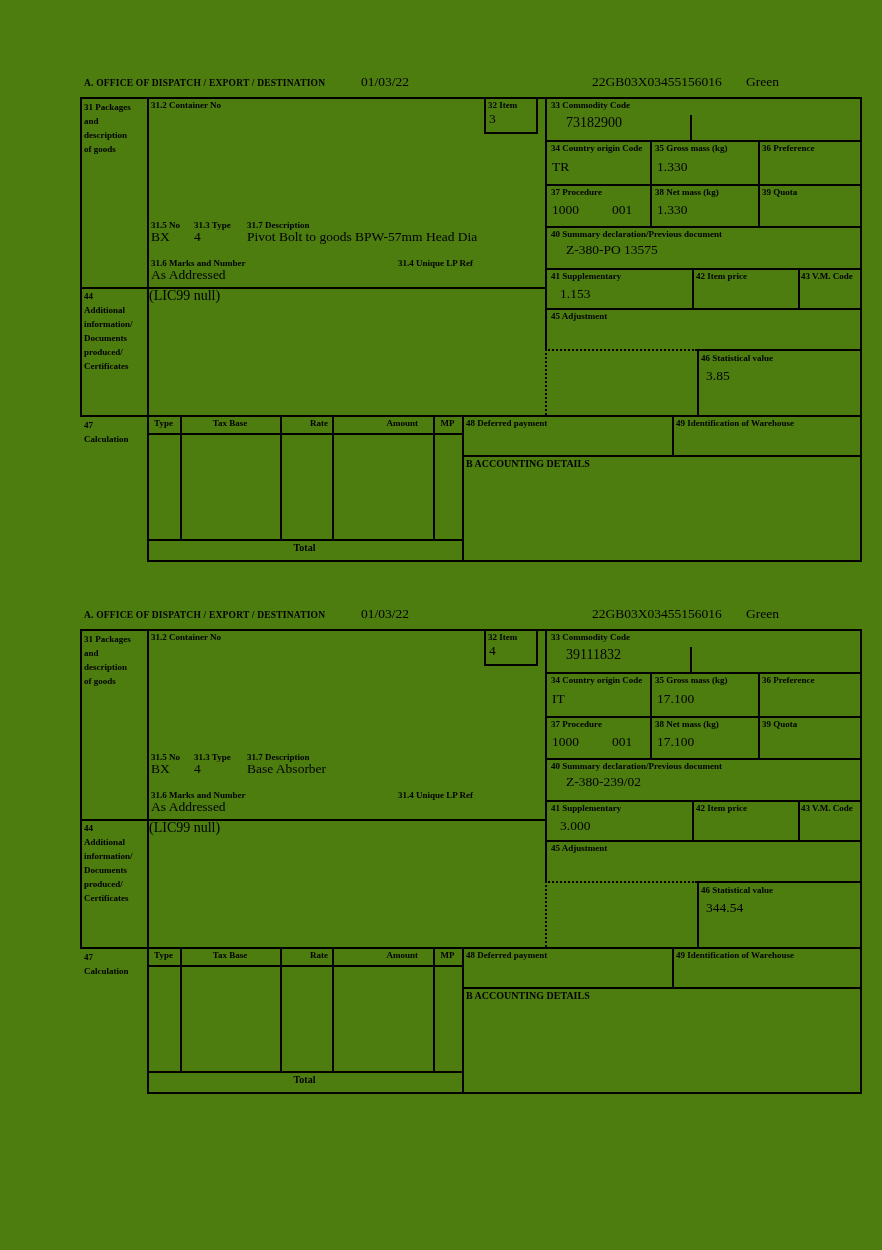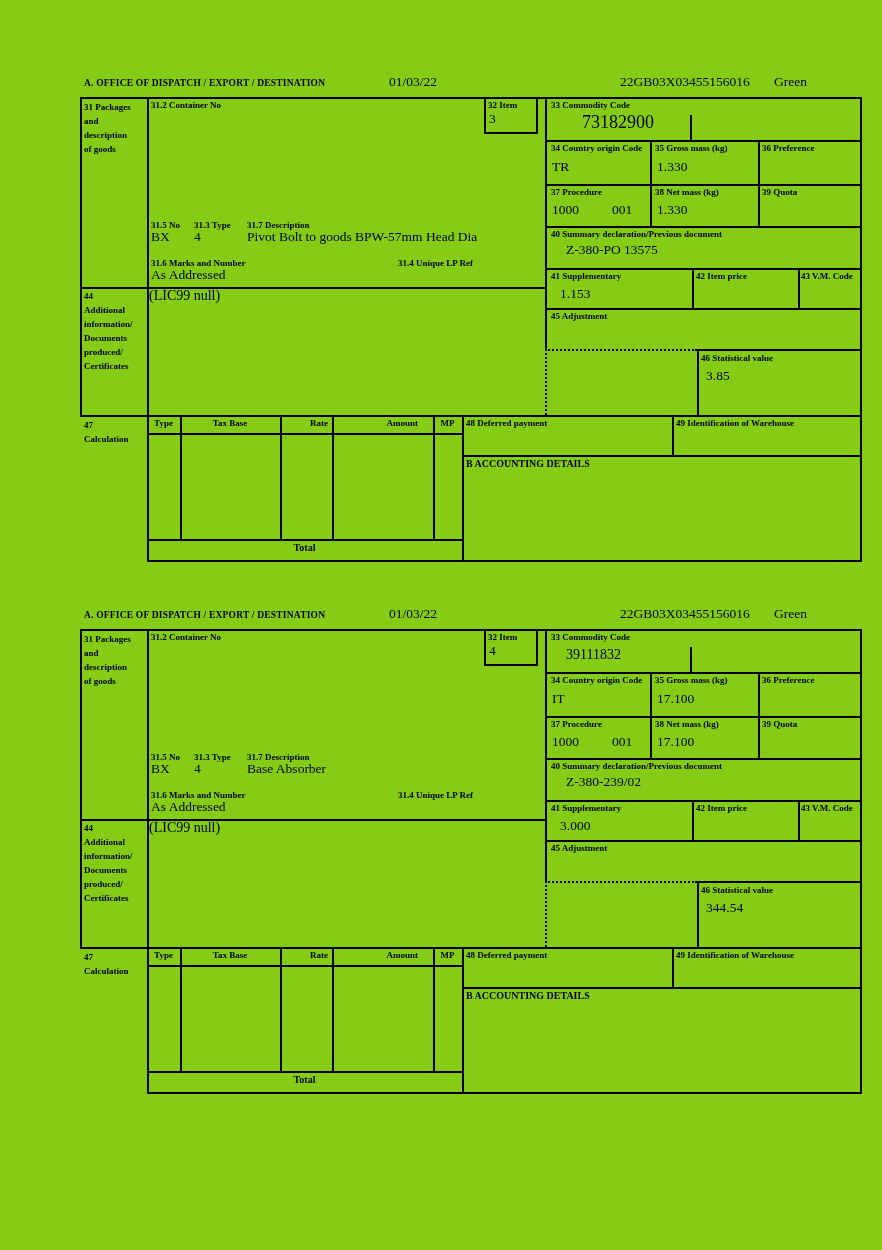--- a/index.html
+++ b/index.html
@@ -1,28 +1,28 @@
 <!DOCTYPE html>
 <html><head>
 <meta charset="utf-8">
 <style>
   html,body{margin:0;padding:0;background:#ffffff;}
-  .sheet{position:relative;width:882px;height:1250px;background:#84cc16;overflow:hidden;
+  .sheet{position:relative;width:882px;height:1250px;background:#4d7c0f;overflow:hidden;
          font-family:"Liberation Serif", serif;color:#000;}
   .decl{position:absolute;left:80px;width:784px;height:500px;}
   .decl[data-idx="0"]{top:70px;}
   .decl[data-idx="1"]{top:602px;}
   .ln{position:absolute;background:#000;}
   .dotv{position:absolute;width:0;border-left:2px dotted #000;}
   .doth{position:absolute;height:0;border-top:2px dotted #000;}
   .box32{position:absolute;border-left:2px solid #000;border-right:2px solid #000;border-bottom:2px solid #000;}
   .lbl{position:absolute;font-weight:bold;font-size:9px;line-height:10px;white-space:nowrap;}
   .val{position:absolute;font-size:13.5px;line-height:15px;white-space:nowrap;}
   .hdr-office{position:absolute;left:4px;top:8px;font-weight:bold;font-size:9.5px;letter-spacing:.2px;white-space:nowrap;}
-  .hdr-val{position:absolute;top:4px;font-size:13.5px;white-space:nowrap;margin-left:28px;}
+  .hdr-val{position:absolute;top:4px;font-size:13.5px;white-space:nowrap;}
   .sidelbl{position:absolute;font-weight:bold;font-size:9px;line-height:14px;}
   .colh{position:absolute;top:348px;font-weight:bold;font-size:9px;}
   .totlbl{position:absolute;left:67px;top:472px;width:315px;text-align:center;font-weight:bold;font-size:10px;}
   .acct{position:absolute;left:386px;top:388px;font-weight:bold;font-size:10px;}
 </style>
 </head>
 <body>
 
 <div class="sheet" id="sheet">
 
@@ -84,21 +84,21 @@
     <span class="lbl" style="left:167px;top:150px;">31.7 Description</span>
     <span class="val" style="left:71px;top:159px;">BX</span>
     <span class="val" style="left:114px;top:159px;">4</span>
     <span class="val" style="left:167px;top:159px;">Pivot Bolt to goods BPW-57mm Head Dia</span>
 
     <span class="lbl" style="left:71px;top:188px;">31.6 Marks and Number</span>
     <span class="lbl" style="left:318px;top:188px;">31.4 Unique LP Ref</span>
     <span class="val" style="left:71px;top:197px;">As Addressed</span>
 
     <span class="lbl" style="left:471px;top:30px;">33 Commodity Code</span>
-    <span class="val" style="left:486px;top:45px;font-size:18px;margin-left:16px;">73182900</span>
+    <span class="val" style="left:486px;top:45px;font-size:14px;">73182900</span>
 
     <span class="lbl" style="left:471px;top:73px;">34 Country origin Code</span>
     <span class="val" style="left:472px;top:89px;">TR</span>
     <span class="lbl" style="left:575px;top:73px;">35 Gross mass (kg)</span>
     <span class="val" style="left:577px;top:89px;">1.330</span>
     <span class="lbl" style="left:682px;top:73px;">36 Preference</span>
 
     <span class="lbl" style="left:471px;top:117px;">37 Procedure</span>
     <span class="val" style="left:472px;top:132px;">1000</span>
     <span class="val" style="left:532px;top:132px;">001</span>

